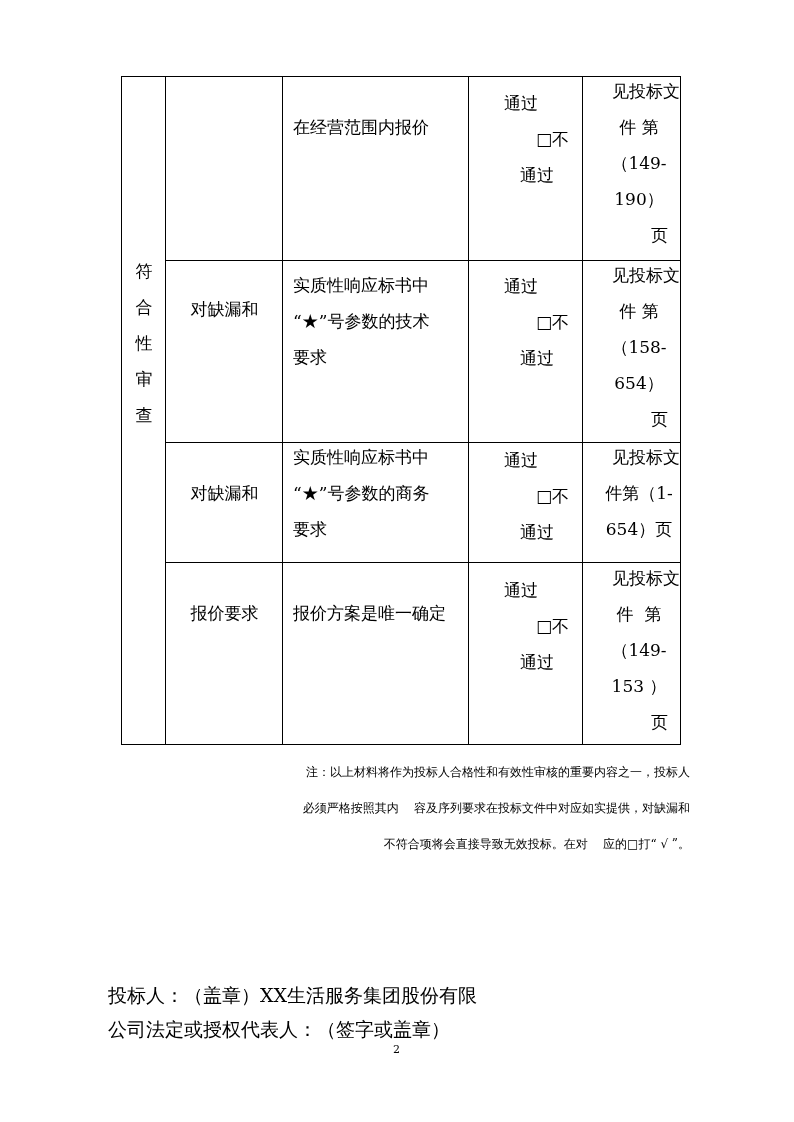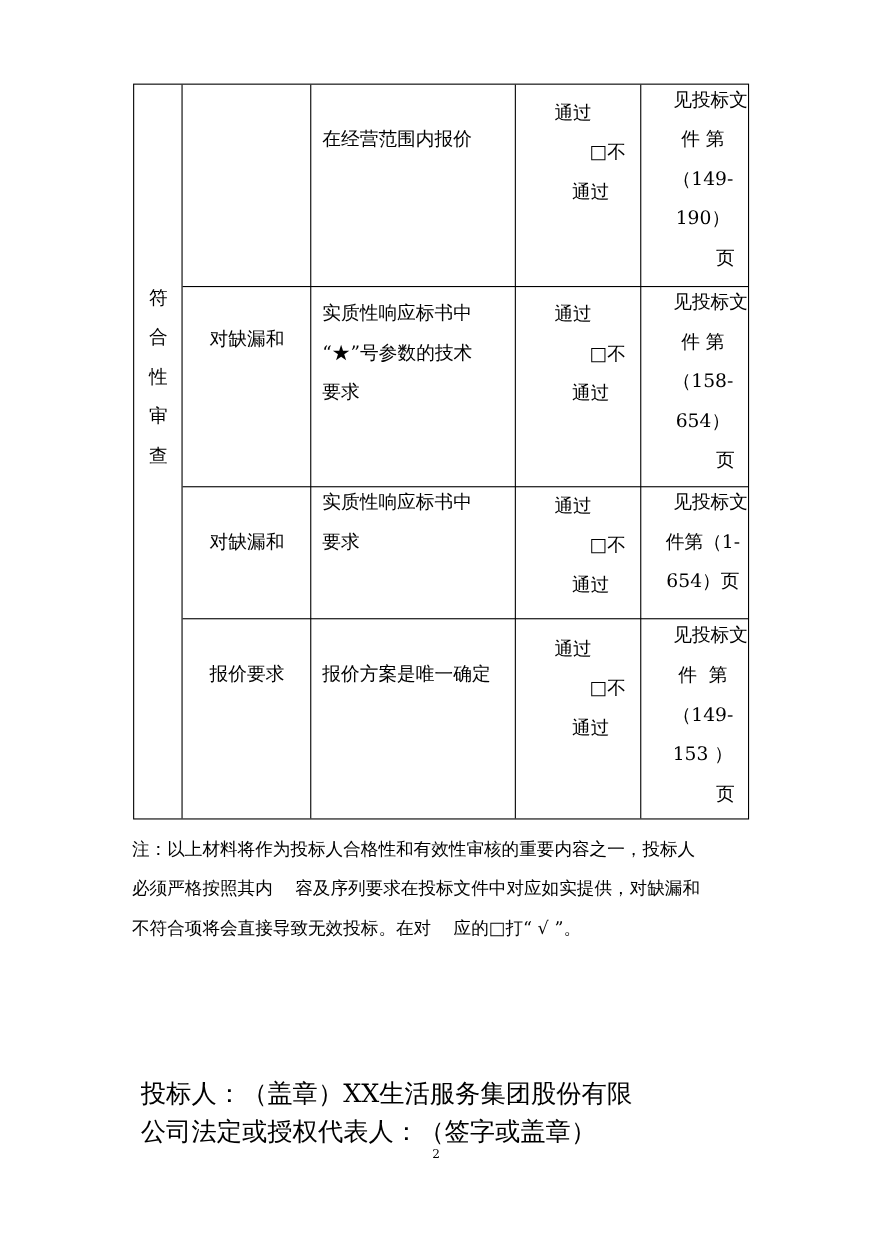--- a/index.html
+++ b/index.html
@@ -18,23 +18,23 @@
   .desc { left:171px; width:180px; }
   .result { left:347px; width:114px; }
   .result .pass { display:block; padding-left:35px; }
   .result .fail { display:block; text-align:right; padding-right:14px; }
   .result .fail2 { display:block; padding-left:51px; }
   .ref { left:469px; width:90px; padding-left:3px;text-align:center; }
   .ref span { display:block; white-space:pre; }
   .ref .indent { padding-left:14px; }
   .ref .pg { padding-left:41px; }
   .note { position:absolute; left:120px; top:754px; width:570px;
-          font-size:16px; line-height:36px; }
+          font-size:12px; line-height:36px;text-align:right; }
   .note span { display:block; white-space:pre; }
-  .sign { position:absolute; left:128px; font-size:23px; line-height:28px; white-space:pre; }
+  .sign { position:absolute; left:108px; font-size:19px; line-height:28px; white-space:pre; }
   .pagenum { position:absolute; left:393px; top:1043px; font-size:11px; }
 </style>
 </head>
 <body>
 
 <div class="page">
 
   <div class="table">
 
     <div class="vline" style="left:43px"></div>
@@ -96,20 +96,21 @@
         <span class="pg">页</span>
       </div>
     </div>
 
     <div>
       <div class="cell-text name" style="top:398px">
         <div>对缺漏和</div>
       </div>
       <div class="cell-text desc" style="top:362px">
         <div>实质性响应标书中</div>
+        <div>“★”号参数的商务</div>
         <div>要求</div>
       </div>
       <div class="cell-text result" style="top:365px">
         <span class="pass">通过</span>
         <span class="fail">□不</span>
         <span class="fail2">通过</span>
       </div>
       <div class="cell-text ref" style="top:362px">
         <span class="indent">见投标文</span>
         <span>件第（1-</span>

